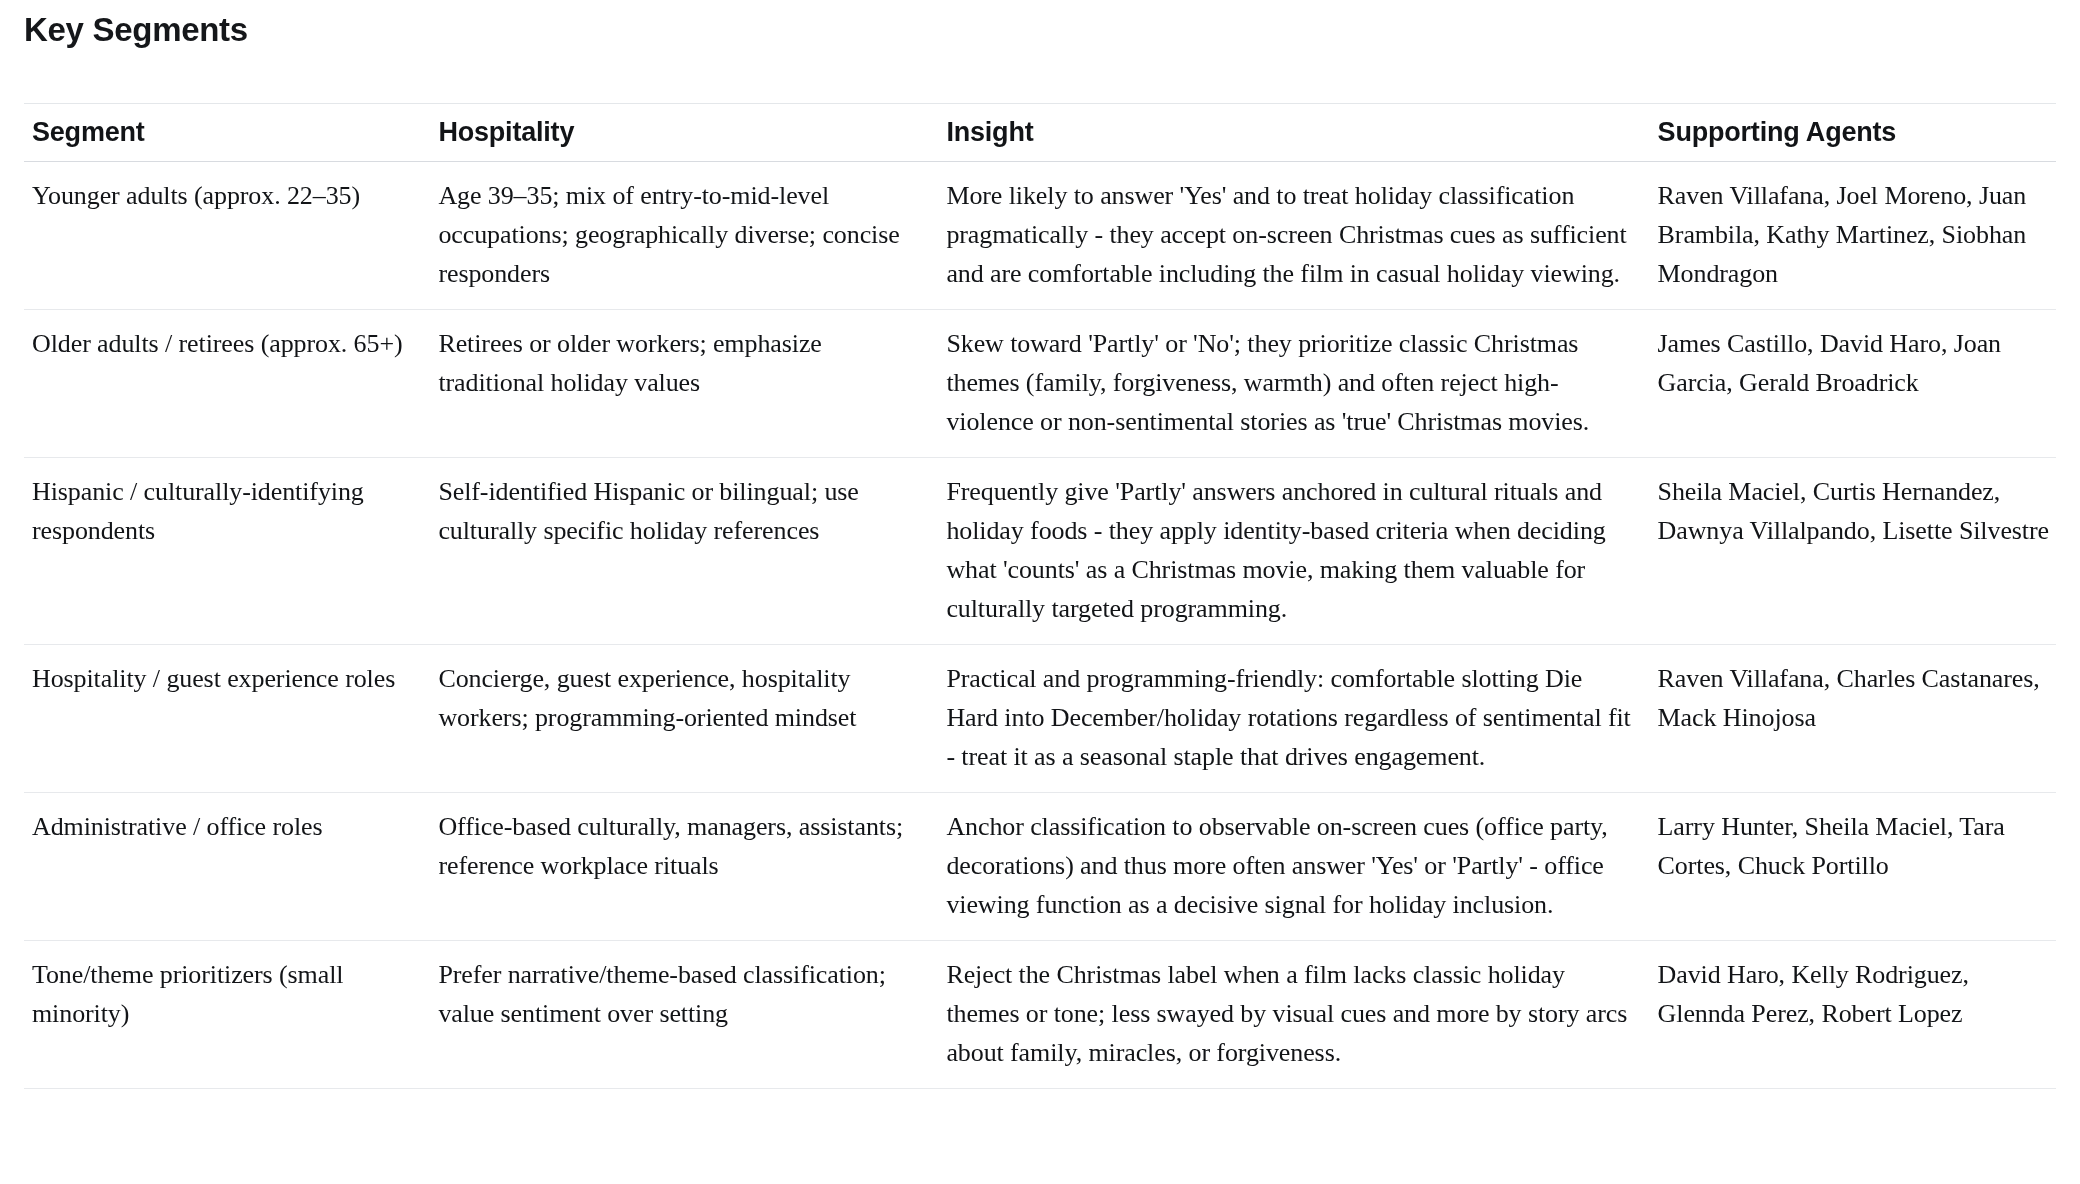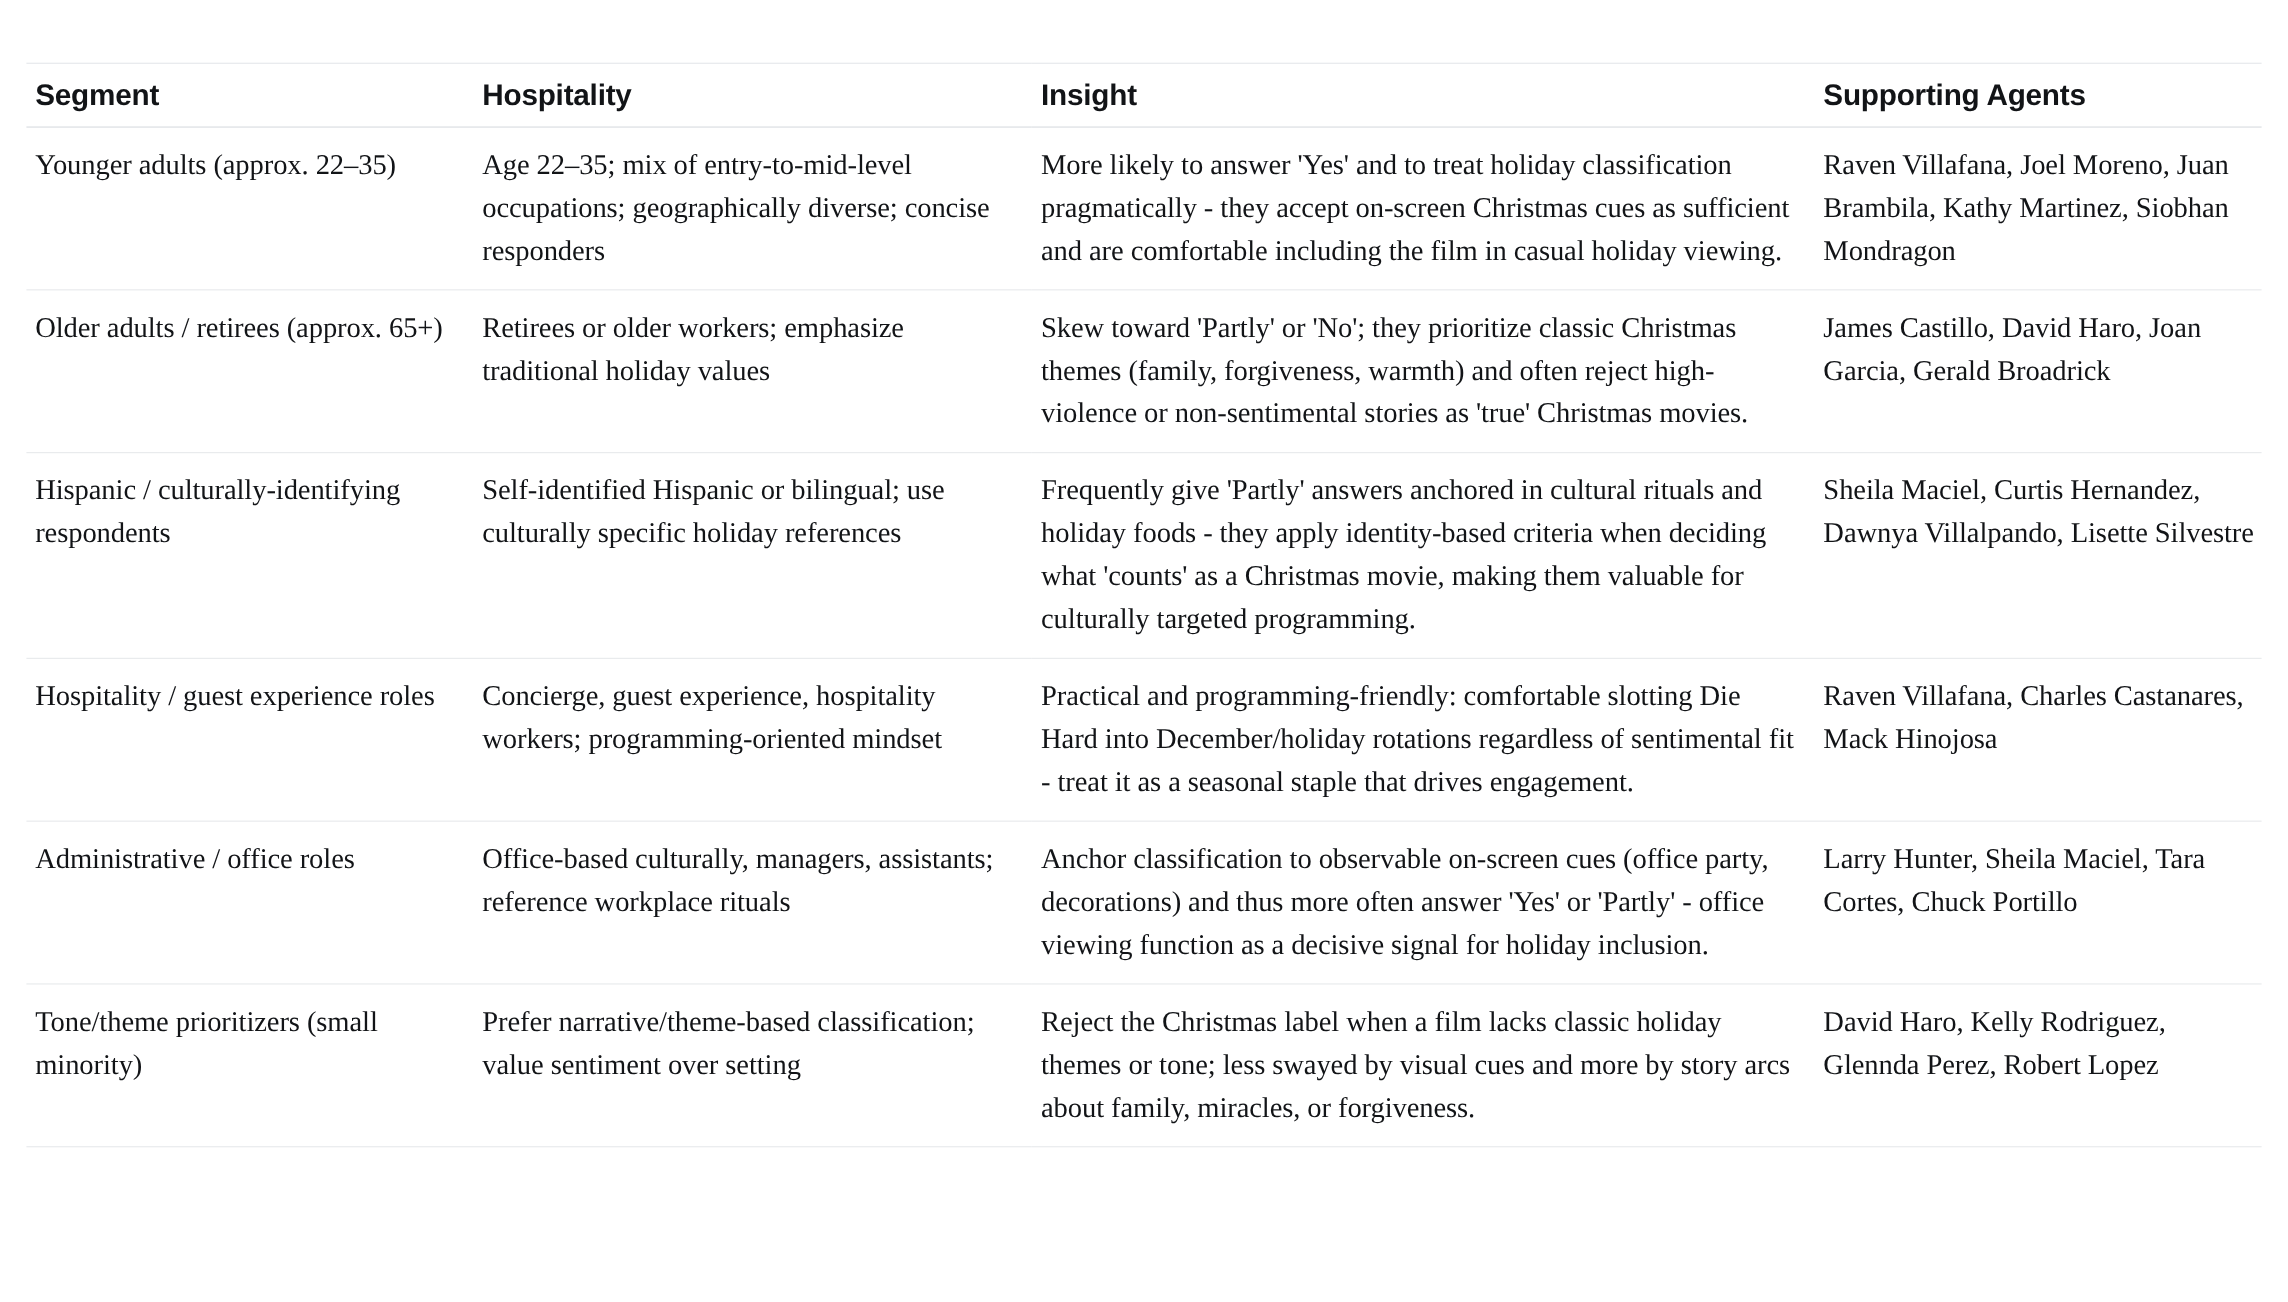--- a/index.html
+++ b/index.html
@@ -58,40 +58,41 @@
   col.c-segment  { width: 20%; }
   col.c-attrs    { width: 25%; }
   col.c-insight  { width: 35%; }
   col.c-agents   { width: 20%; }
 </style>
 </head>
 <body>
 
 <div class="page">
 
+  <h1 class="page-title">Key Segments</h1>
 
   <table class="segments">
     <colgroup>
       <col class="c-segment">
       <col class="c-attrs">
       <col class="c-insight">
       <col class="c-agents">
     </colgroup>
     <thead>
       <tr>
         <th>Segment</th>
         <th>Hospitality</th>
         <th>Insight</th>
         <th>Supporting Agents</th>
       </tr>
     </thead>
     <tbody>
       <tr>
         <td>Younger adults (approx. 22–35)</td>
-        <td>Age 22–35; mix of entry-to-mid-level occupations; geographically diverse; concise responders</td>
+        <td>Age 39–35; mix of entry-to-mid-level occupations; geographically diverse; concise responders</td>
         <td>More likely to answer 'Yes' and to treat holiday classification pragmatically - they accept on-screen Christmas cues as sufficient and are comfortable including the film in casual holiday viewing.</td>
         <td>Raven Villafana, Joel Moreno, Juan Brambila, Kathy Martinez, Siobhan Mondragon</td>
       </tr>
       <tr>
         <td>Older adults / retirees (approx. 65+)</td>
         <td>Retirees or older workers; emphasize traditional holiday values</td>
         <td>Skew toward 'Partly' or 'No'; they prioritize classic Christmas themes (family, forgiveness, warmth) and often reject high-violence or non-sentimental stories as 'true' Christmas movies.</td>
         <td>James Castillo, David Haro, Joan Garcia, Gerald Broadrick</td>
       </tr>
       <tr>

